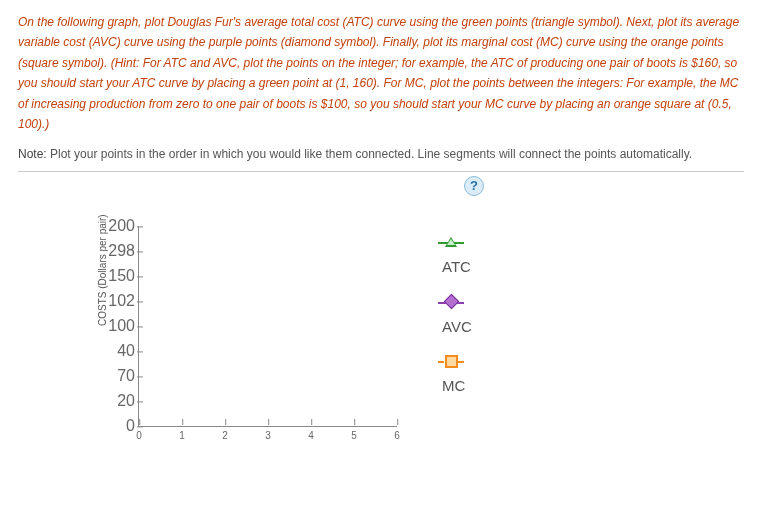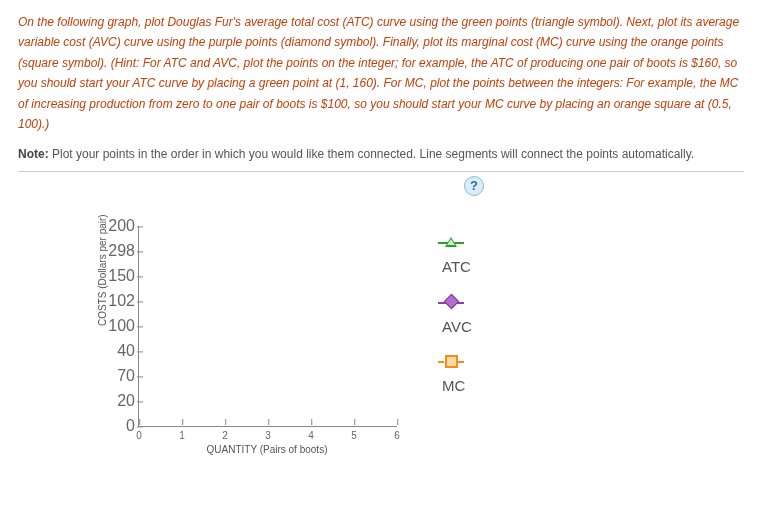--- a/index.html
+++ b/index.html
@@ -12,21 +12,21 @@
     box-sizing: border-box;
     line-height: 1.7;
   }
   .instructions {
     font-style: italic;
     color: #c2410c;
   }
   .note-line {
     margin-top: 10px;
   }
-  .note-line .bold { font-weight: bold; font-style: normal; color:#444;}
+  .note-line .bold { font-weight: normal; font-style: normal; color:#444;}
   hr.sep {
     border: none;
     border-top: 1px solid #ccc;
     margin: 6px 0 0 0;
   }
   .help-row {
     text-align: right;
     padding: 4px 260px 0 0;
   }
   .help-icon {
@@ -190,21 +190,20 @@
       <div class="ytick" style="top:0%">200</div>
 
       <div class="xtick" style="left:0%">0</div>
       <div class="xtick" style="left:16.66%">1</div>
       <div class="xtick" style="left:33.33%">2</div>
       <div class="xtick" style="left:50%">3</div>
       <div class="xtick" style="left:66.66%">4</div>
       <div class="xtick" style="left:83.33%">5</div>
       <div class="xtick" style="left:100%">6</div>
     </div>
-    <div class="xlabel">QUANTITY (Pairs of boots)</div>
   </div>
 
   <div class="legend">
     <div class="legend-item">
       <span class="sym atc">
           <span class="line"></span>
           <span class="triangle"></span>
         </span>
     </div>
     <span class="legend-label">ATC</span>

